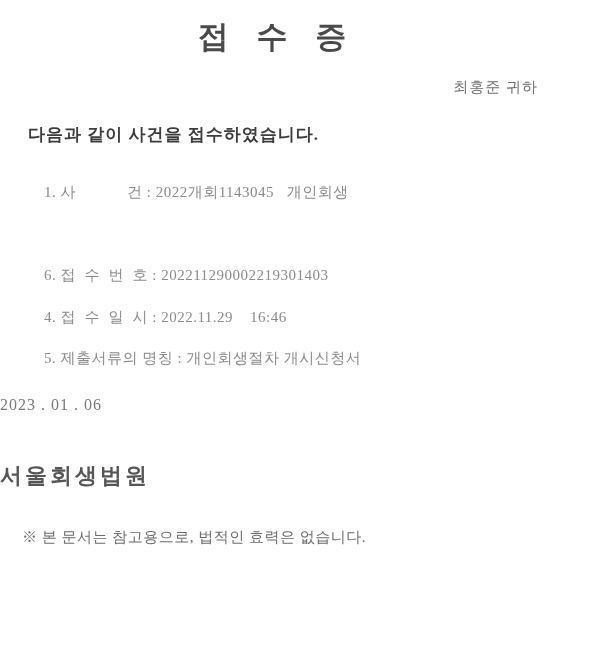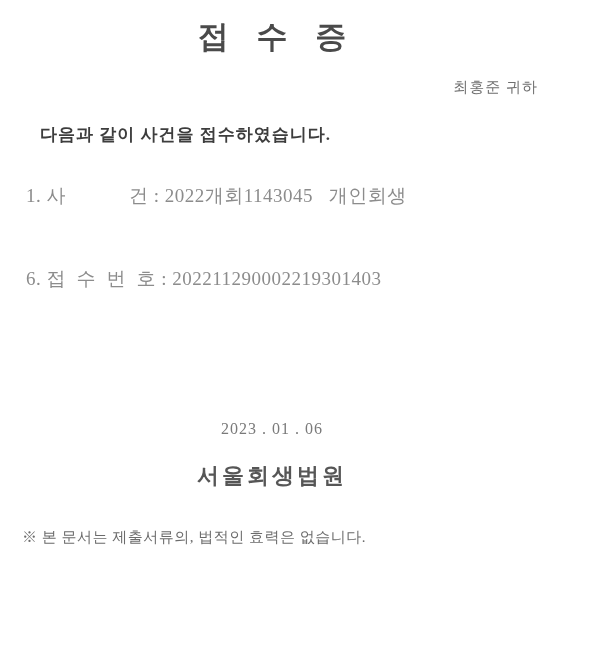--- a/index.html
+++ b/index.html
@@ -35,63 +35,63 @@
     top: 78px;
     right: 6px;
     font-size: 15px;
     color: #6e6e6e;
     letter-spacing: 1px;
     margin-left: 20px;
   }
   .intro {
     position: absolute;
     top: 123px;
-    left: 40px;
+    left: 28px;
     font-size: 17px;
     font-weight: bold;
     color: #3d3d3d;
     letter-spacing: 1px;
   }
   .item {
     position: absolute;
-    left: 26px;
-    font-size: 19px;
+    left: 44px;
+    font-size: 15px;
     color: #8c8c8c;
     white-space: pre;
     letter-spacing: 0.5px;
   }
   .item-1 { top: 183px; }
   .item-2 { top: 224px; }
   .item-3 { top: 266px; }
   .item-4 { top: 308px; }
   .item-5 { top: 349px; }
   .redaction {
     display: inline-block;
     width: 21px;
     height: 21px;
     margin: 0 1px -5px 1px;
     background: #b5b5b5;
   }
   .issue-date {
     position: absolute;
-    top: 420px;
+    top: 396px;
     left: 0;
     width: 100%;
-    text-align: center;
+    text-align: left;
     font-size: 16px;
     color: #7a7a7a;
     white-space: pre;
     letter-spacing: 1px;
   }
   .court {
     position: absolute;
     top: 461px;
     left: 0;
     width: 100%;
-    text-align: center;
+    text-align: left;
     font-size: 22px;
     font-weight: 600;
     color: #565656;
     letter-spacing: 3px;
   }
   .footnote {
     position: absolute;
     top: 528px;
     left: 22px;
     font-size: 15px;
@@ -108,21 +108,23 @@
 
   <div class="recipient">최홍준 귀하</div>
 
   <div class="intro">다음과 같이 사건을 접수하였습니다.</div>
 
   <div class="item item-1">1. 사            건 : 2022개회1143045   개인회생</div>
 
 
   <div class="item item-3">6. 접  수  번  호 : 202211290002219301403</div>
 
+  <div class="item item-4">4. 접  수  일  시 : 2022.11.29    16:46</div>
 
+  <div class="item item-5">5. 제출서류의 명칭 : 개인회생절차 개시신청서</div>
 
   <div class="issue-date">2023 . 01 . 06</div>
 
   <div class="court">서울회생법원</div>
 
-  <div class="footnote">※ 본 문서는 제출서류의, 법적인 효력은 없습니다.</div>
+  <div class="footnote">※ 본 문서는 참고용으로, 법적인 효력은 없습니다.</div>
 
 </div>
 
 </body></html>

